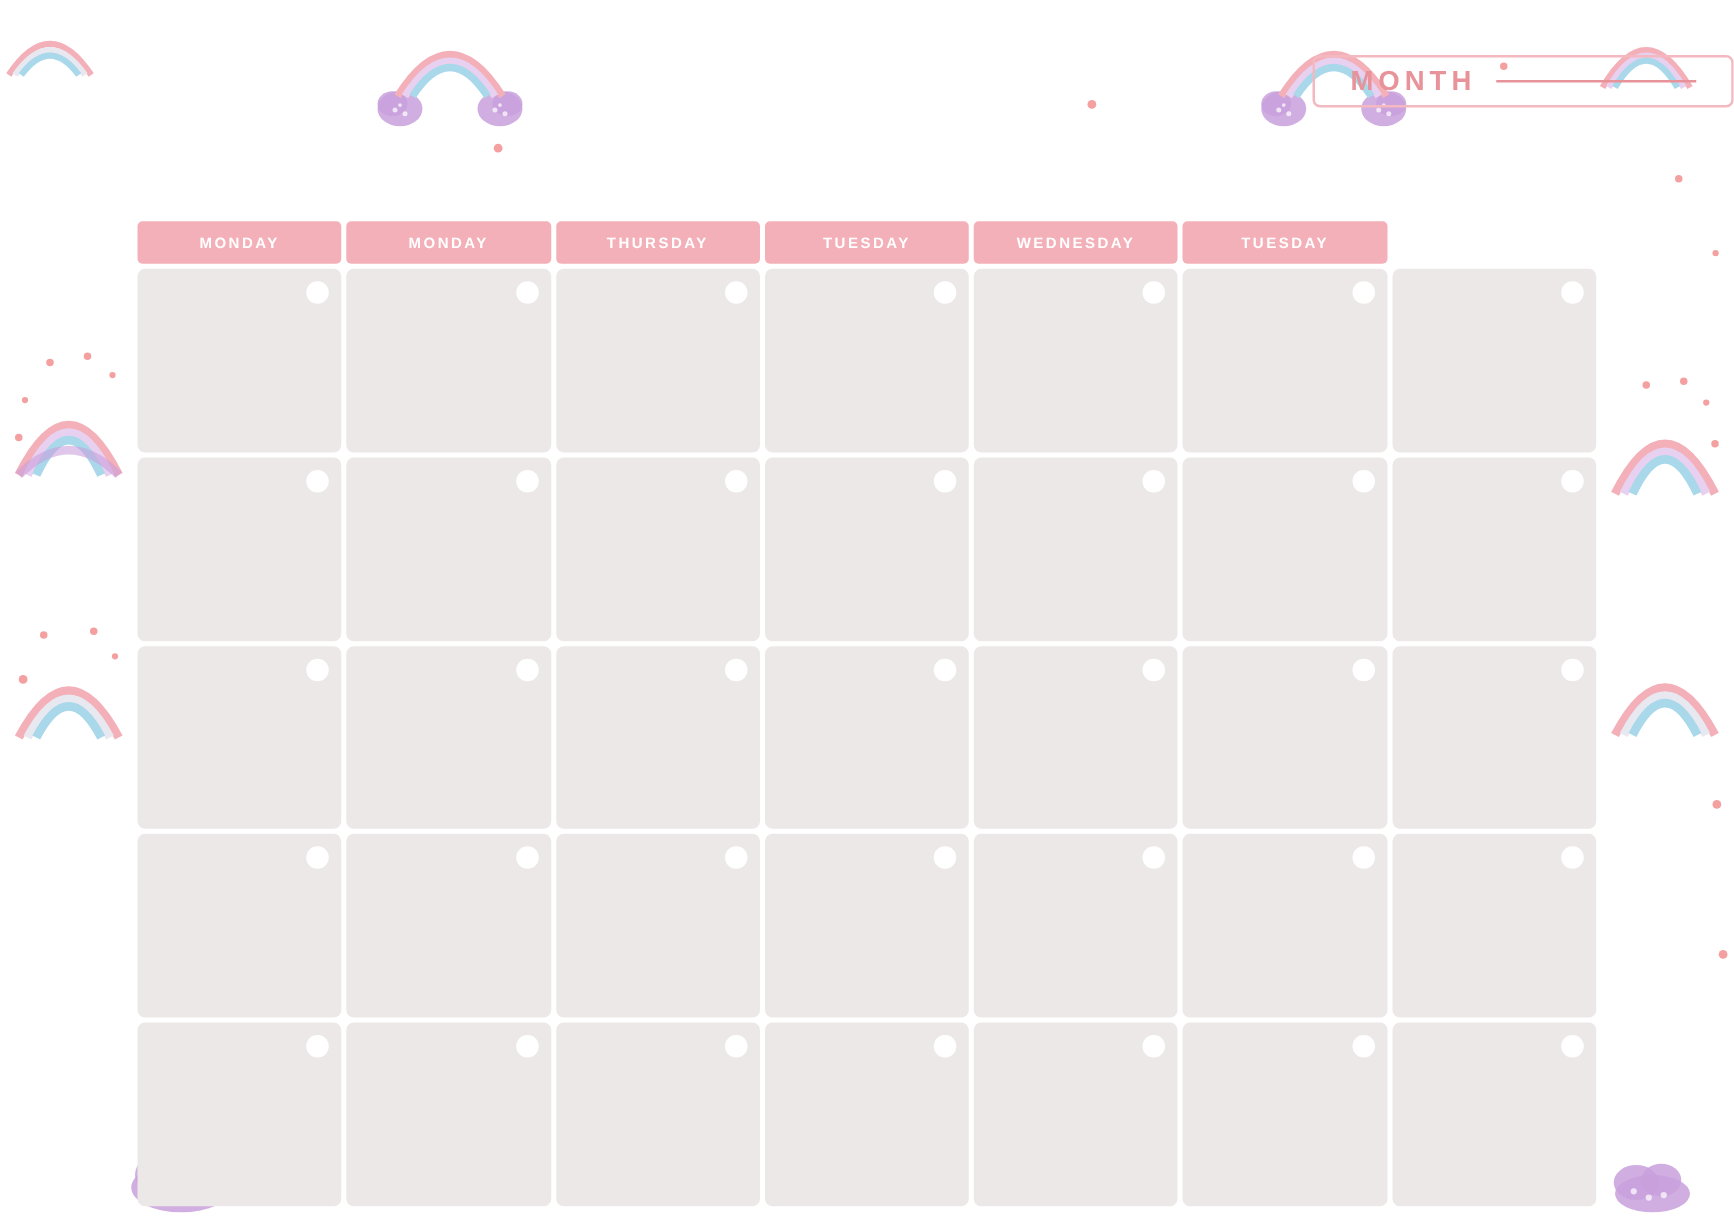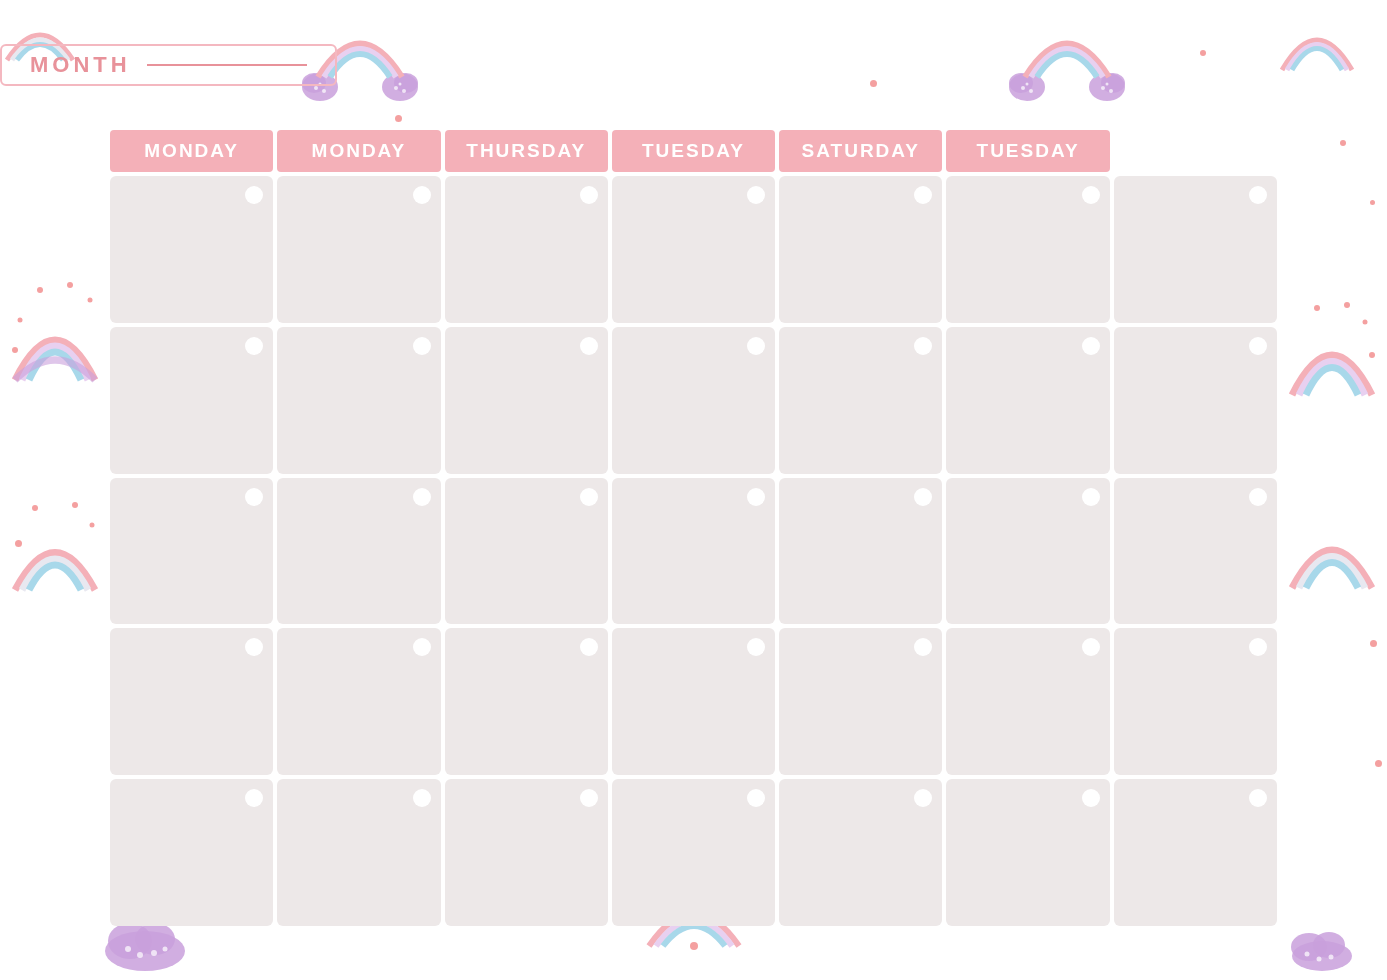--- a/index.html
+++ b/index.html
@@ -26,21 +26,21 @@
       background: #f4a0a0;
     }
 
     
     .header {
       position: absolute;
       top: 10px;
       left: 0;
       right: 0;
       display: flex;
-      justify-content: flex-start;
+      justify-content: flex-end;
       align-items: center;
       gap: 20px;
       height: 110px;
     }
 
     .month-label-box {
       border: 2px solid #f4b8c0;
       border-radius: 6px;
       padding: 6px 28px;
       display: flex;
@@ -78,24 +78,25 @@
       grid-template-columns: repeat(7, 1fr);
       gap: 4px;
       margin-bottom: 4px;
     }
 
     .day-header {
       background: #f4b0b8;
       color: white;
       text-align: center;
       padding: 10px 4px;
-      font-size: 19px;
+      font-size: 12px;
       font-weight: bold;
       letter-spacing: 2px;
       border-radius: 4px;
+      margin-top: 47px;
     }
 
     .calendar-grid {
       display: grid;
       grid-template-columns: repeat(7, 1fr);
       grid-template-rows: repeat(5, 1fr);
       gap: 4px;
       height: calc(100% - 50px);
     }
 
@@ -346,21 +347,21 @@
       <span class="month-line"></span>
     </div>
   </div>
 
   <div class="calendar-container">
     <div class="calendar-header">
       <div class="day-header">MONDAY</div>
       <div class="day-header">MONDAY</div>
       <div class="day-header">THURSDAY</div>
       <div class="day-header">TUESDAY</div>
-      <div class="day-header">SATURDAY</div>
+      <div class="day-header">WEDNESDAY</div>
       <div class="day-header">TUESDAY</div>
     </div>
 
     <div class="calendar-grid">
 
       <div class="calendar-cell">
           <div class="cell-dot"></div>
         </div>
       <div class="calendar-cell">
           <div class="cell-dot"></div>

